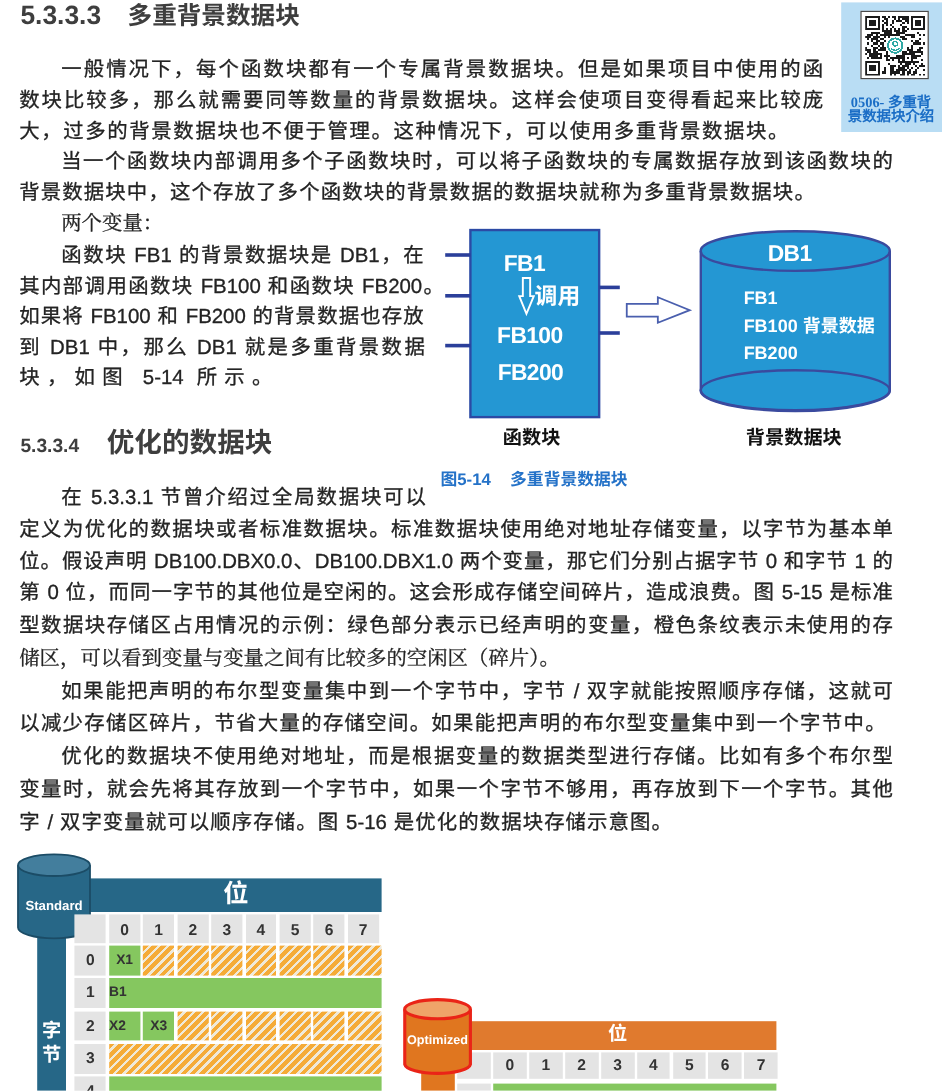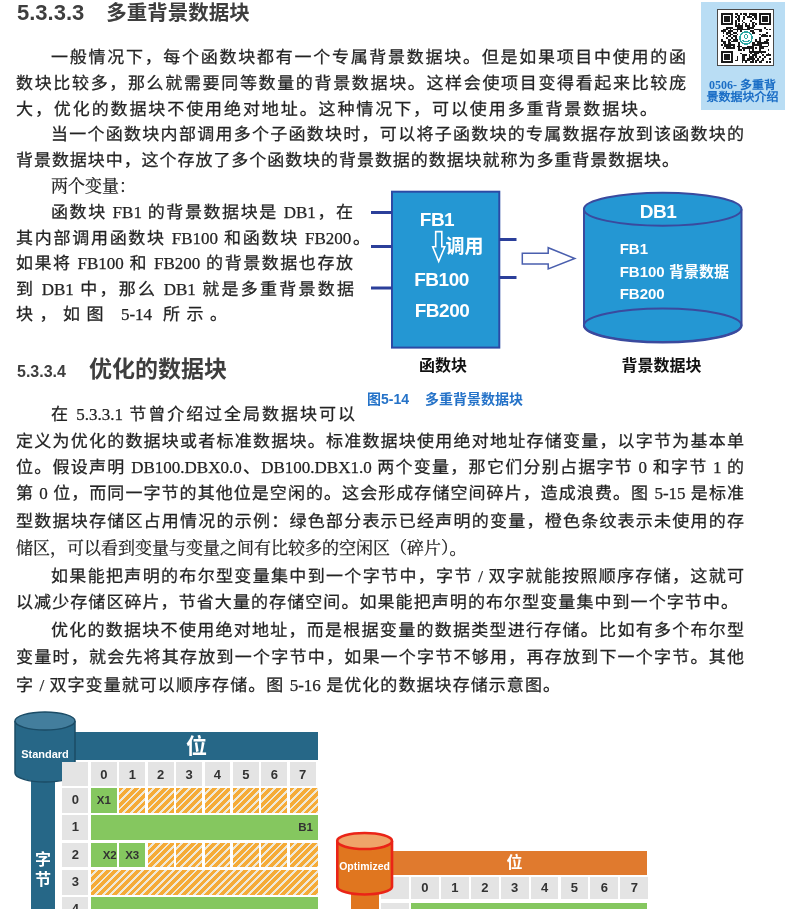--- a/index.html
+++ b/index.html
@@ -1,34 +1,34 @@
 <!DOCTYPE html>
 <html lang="zh-CN"><head><meta charset="utf-8"><style>
 html,body{margin:0;padding:0}
 #page{position:relative;width:790px;height:909px;background:#fff;overflow:hidden;
   font-family:"Liberation Serif","Noto Serif CJK SC",serif;}
-.l{position:absolute;font-size:17px;line-height:26px;color:#232323;-webkit-text-stroke:0.25px #232323;font-family:Liberation Serif, serif;
+.l{position:absolute;font-size:17px;line-height:26px;color:#232323;-webkit-text-stroke:0.25px #232323;font-family:Liberation Sans, sans-serif;
    text-align:justify;text-align-last:justify;height:26px;overflow:visible}
 .ln{position:absolute;font-size:17px;line-height:26px;color:#232323;-webkit-text-stroke:0.25px #232323;white-space:nowrap;font-family:"Liberation Serif","Noto Serif CJK SC",serif}
 .h{position:absolute;font-family:"Liberation Sans","Noto Sans CJK SC",sans-serif;font-weight:bold;
    color:#3e3e3e;font-size:20.5px;line-height:26px;white-space:nowrap}
 .hgap{display:inline-block;width:26px}
 .cap{position:absolute;font-family:"Liberation Sans","Noto Sans CJK SC",sans-serif;color:#2472c8;
      font-size:14px;line-height:16px;white-space:nowrap;font-weight:bold}
 .dlab{position:absolute;font-family:"Liberation Sans","Noto Sans CJK SC",sans-serif;font-weight:bold;
       color:#111;font-size:16px;line-height:18px;white-space:nowrap}
 </style></head><body>
 <div id="page">
 
 <div class="h" style="left:17px;top:-0.4px"><span style="font-size:22px">5.3.3.3</span><span class="hgap" style="width:22px"></span>多重背景数据块</div>
 <div class="h" style="left:17px;top:355.8px"><span style="font-size:16px">5.3.3.4</span><span class="hgap" style="width:23px"></span><span style="font-size:23px">优化的数据块</span></div>
 
 <div class="l" style="left:51px;top:44.6px;width:635px">一般情况下，每个函数块都有一个专属背景数据块。但是如果项目中使用的函</div>
 <div class="l" style="left:16px;top:70.5px;width:670px">数块比较多，那么就需要同等数量的背景数据块。这样会使项目变得看起来比较庞</div>
-<div class="l" style="left:16px;top:96.8px;width:641px">大，优化的数据块不使用绝对地址。这种情况下，可以使用多重背景数据块。</div>
+<div class="l" style="left:16px;top:96.8px;width:641px">大，过多的背景数据块也不便于管理。这种情况下，可以使用多重背景数据块。</div>
 <div class="l" style="left:51px;top:122.4px;width:693px">当一个函数块内部调用多个子函数块时，可以将子函数块的专属数据存放到该函数块的</div>
 <div class="l" style="left:16px;top:148.4px;width:663px">背景数据块中，这个存放了多个函数块的背景数据的数据块就称为多重背景数据块。</div>
 <div class="ln" style="left:51px;top:174.3px">两个变量：</div>
 <div class="l" style="left:51px;top:199.8px;width:302px">函数块 FB1 的背景数据块是 DB1，在</div>
 <div class="l" style="left:16px;top:225.7px;width:354px">其内部调用函数块 FB100 和函数块 FB200。</div>
 <div class="l" style="left:16px;top:251.2px;width:337px">如果将 FB100 和 FB200 的背景数据也存放</div>
 <div class="l" style="left:16px;top:276.8px;width:338px">到 DB1 中，那么 DB1 就是多重背景数据</div>
 <div class="l" style="left:16px;top:302.4px;width:211px">块，如图 5-14 所示。</div>
 <div class="l" style="left:51px;top:401.8px;width:304px">在 5.3.3.1 节曾介绍过全局数据块可以</div>
 <div class="l" style="left:16px;top:428.5px;width:728px">定义为优化的数据块或者标准数据块。标准数据块使用绝对地址存储变量，以字节为基本单</div>
@@ -125,23 +125,23 @@
       <div style="position:absolute;left:90.9px;top:788px;width:25.9px;height:24.8px;background:#85c75f"></div>
       <div style="position:absolute;font-family:'Liberation Sans','Noto Sans CJK SC',sans-serif;color:#333;left:90.9px;top:788px;width:25.9px;text-align:center;font-size:11.5px;line-height:24.8px;font-weight:bold">X1</div>
       <div style="position:absolute;left:119.30000000000001px;top:788px;width:25.9px;height:24.8px;background:repeating-linear-gradient(135deg,#f5ab37 0px,#f5ab37 3.4px,#efe9d8 3.4px,#efe9d8 5.4px)"></div>
       <div style="position:absolute;left:147.7px;top:788px;width:25.9px;height:24.8px;background:repeating-linear-gradient(135deg,#f5ab37 0px,#f5ab37 3.4px,#efe9d8 3.4px,#efe9d8 5.4px)"></div>
       <div style="position:absolute;left:176.1px;top:788px;width:25.9px;height:24.8px;background:repeating-linear-gradient(135deg,#f5ab37 0px,#f5ab37 3.4px,#efe9d8 3.4px,#efe9d8 5.4px)"></div>
       <div style="position:absolute;left:204.5px;top:788px;width:25.9px;height:24.8px;background:repeating-linear-gradient(135deg,#f5ab37 0px,#f5ab37 3.4px,#efe9d8 3.4px,#efe9d8 5.4px)"></div>
       <div style="position:absolute;left:232.9px;top:788px;width:25.9px;height:24.8px;background:repeating-linear-gradient(135deg,#f5ab37 0px,#f5ab37 3.4px,#efe9d8 3.4px,#efe9d8 5.4px)"></div>
       <div style="position:absolute;left:261.29999999999995px;top:788px;width:25.9px;height:24.8px;background:repeating-linear-gradient(135deg,#f5ab37 0px,#f5ab37 3.4px,#efe9d8 3.4px,#efe9d8 5.4px)"></div>
       <div style="position:absolute;left:289.7px;top:788px;width:28.100000000000023px;height:24.8px;background:repeating-linear-gradient(135deg,#f5ab37 0px,#f5ab37 3.4px,#efe9d8 3.4px,#efe9d8 5.4px)"></div>
       <div style="position:absolute;left:90.9px;top:815.3px;width:226.9px;height:24.8px;background:#85c75f"></div>
-      <div style="position:absolute;font-family:'Liberation Sans','Noto Sans CJK SC',sans-serif;color:#333;left:90.9px;top:815.3px;width:222px;text-align:right;font-size:11.5px;line-height:24.8px;font-weight:bold">B1</div>
+      <div style="position:absolute;font-family:'Liberation Sans','Noto Sans CJK SC',sans-serif;color:#333;left:90.9px;top:815.3px;width:222px;text-align:left;font-size:11.5px;line-height:24.8px;font-weight:bold">B1</div>
       <div style="position:absolute;left:90.9px;top:842.6px;width:25.9px;height:24.8px;background:#85c75f"></div>
-      <div style="position:absolute;font-family:'Liberation Sans','Noto Sans CJK SC',sans-serif;color:#333;left:90.9px;top:842.6px;width:25.9px;text-align:right;font-size:11.5px;line-height:24.8px;font-weight:bold">X2</div>
+      <div style="position:absolute;font-family:'Liberation Sans','Noto Sans CJK SC',sans-serif;color:#333;left:90.9px;top:842.6px;width:25.9px;text-align:left;font-size:11.5px;line-height:24.8px;font-weight:bold">X2</div>
       <div style="position:absolute;left:119.3px;top:842.6px;width:25.9px;height:24.8px;background:#85c75f"></div>
       <div style="position:absolute;font-family:'Liberation Sans','Noto Sans CJK SC',sans-serif;color:#333;left:119.3px;top:842.6px;width:25.9px;text-align:center;font-size:11.5px;line-height:24.8px;font-weight:bold">X3</div>
       <div style="position:absolute;left:147.7px;top:842.6px;width:25.9px;height:24.8px;background:repeating-linear-gradient(135deg,#f5ab37 0px,#f5ab37 3.4px,#efe9d8 3.4px,#efe9d8 5.4px)"></div>
       <div style="position:absolute;left:176.1px;top:842.6px;width:25.9px;height:24.8px;background:repeating-linear-gradient(135deg,#f5ab37 0px,#f5ab37 3.4px,#efe9d8 3.4px,#efe9d8 5.4px)"></div>
       <div style="position:absolute;left:204.5px;top:842.6px;width:25.9px;height:24.8px;background:repeating-linear-gradient(135deg,#f5ab37 0px,#f5ab37 3.4px,#efe9d8 3.4px,#efe9d8 5.4px)"></div>
       <div style="position:absolute;left:232.9px;top:842.6px;width:25.9px;height:24.8px;background:repeating-linear-gradient(135deg,#f5ab37 0px,#f5ab37 3.4px,#efe9d8 3.4px,#efe9d8 5.4px)"></div>
       <div style="position:absolute;left:261.29999999999995px;top:842.6px;width:25.9px;height:24.8px;background:repeating-linear-gradient(135deg,#f5ab37 0px,#f5ab37 3.4px,#efe9d8 3.4px,#efe9d8 5.4px)"></div>
       <div style="position:absolute;left:289.7px;top:842.6px;width:28.100000000000023px;height:24.8px;background:repeating-linear-gradient(135deg,#f5ab37 0px,#f5ab37 3.4px,#efe9d8 3.4px,#efe9d8 5.4px)"></div>
       <div style="position:absolute;left:90.9px;top:869.9px;width:226.9px;height:24.8px;background:repeating-linear-gradient(135deg,#f5ab37 0px,#f5ab37 3.4px,#efe9d8 3.4px,#efe9d8 5.4px)"></div>
       <div style="position:absolute;left:90.9px;top:897.2px;width:226.9px;height:24.8px;background:#85c75f"></div>

